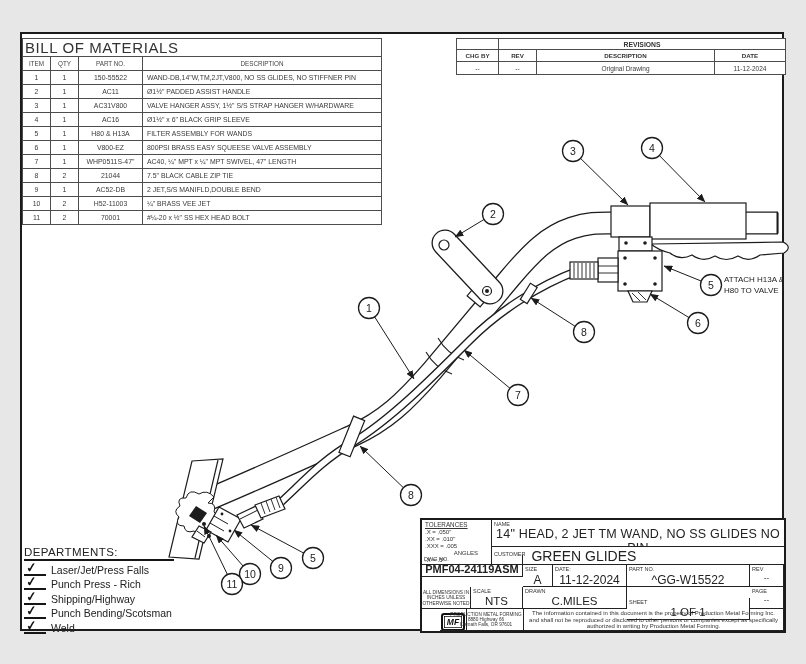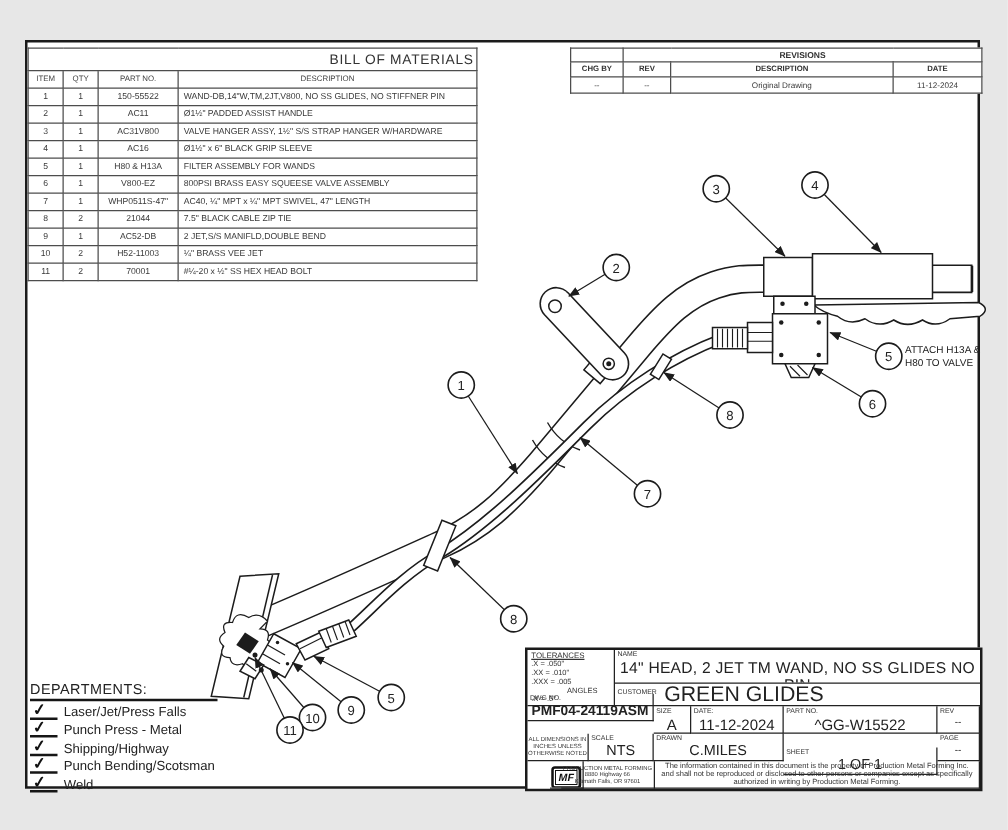--- a/index.html
+++ b/index.html
@@ -6,21 +6,21 @@
   .screen { position:relative; width:806px; height:664px; background:#e7e7e7; overflow:hidden;
             font-family:"Liberation Sans", sans-serif; color:#2b2b2b; }
   .sheet { position:absolute; left:20px; top:32px; width:764px; height:599px;
            background:#ffffff; border:2px solid #1b1b1b; box-sizing:border-box; }
 
   
   table.bom { position:absolute; left:22px; top:38px; width:359px; border-collapse:collapse;
               table-layout:fixed; background:#fff; }
   table.bom td, table.bom th { border:1px solid #4d4d4d; padding:0 2px; overflow:hidden;
               white-space:nowrap; font-weight:normal; }
-  table.bom tr.bom-title td { font-size:11px; height:17px; text-align:right; letter-spacing:.6px; color:#333; }
+  table.bom tr.bom-title td { font-size:15px; height:17px; text-align:left; letter-spacing:.6px; color:#333; }
   table.bom tr.bom-head th { font-size:6.3px; height:13px; text-align:center; color:#444; }
   table.bom tbody td { font-size:6.9px; height:13px; text-align:center; color:#3a3a3a; }
   table.bom tbody td:nth-child(4) { text-align:left; padding-left:4px; }
 
   
   table.rev { position:absolute; left:456px; top:38px; width:329px; border-collapse:collapse;
               table-layout:fixed; background:#fff; }
   table.rev td, table.rev th { border:1px solid #4d4d4d; padding:0 2px; overflow:hidden;
               white-space:nowrap; font-weight:normal; }
   table.rev tr.rev-title td { font-size:6.8px; height:10px; text-align:center; font-weight:bold; color:#333; }
@@ -46,21 +46,21 @@
   .tb .lbl { position:absolute; top:1px; left:2px; font-size:5.5px; color:#333; }
   .tb .val { text-align:center; color:#222; }
   .tol { left:0; top:0; width:70px; height:45px; font-size:6px; padding:1px 3px; color:#333; }
   .tol .tol-title { text-decoration:underline; font-size:6.3px; margin-bottom:1px; }
   .tol .tline { line-height:7px; }
   .tol .tline.right { text-align:right; padding-right:10px; }
   .cell-name { left:70px; top:0; width:292px; height:27px; }
   .cell-name .val { margin-top:7px; font-size:12.5px; letter-spacing:.2px; }
   .cell-cust { left:70px; top:27px; width:292px; height:18px; display:flex; align-items:center; }
   .cell-cust .clbl { font-size:5.5px; color:#333; margin:0 6px 4px 2px; }
-  .cell-cust .val { font-size:17px; }
+  .cell-cust .val { font-size:14px; }
   .cell-dwg   { left:0;   top:35px; width:101px; height:22px; }
   .cell-size  { left:101px; top:45px; width:30px; height:22px; }
   .cell-date  { left:131px; top:45px; width:74px; height:22px; }
   .cell-part  { left:205px; top:45px; width:123px; height:22px; }
   .cell-rev   { left:328px; top:45px; width:34px; height:22px; border-right:none; }
   .cell-dims  { left:0;   top:67px; width:49px; height:22px; }
   .cell-scale { left:49px; top:67px; width:52px; height:22px; }
   .cell-drawn { left:101px; top:67px; width:104px; height:22px; }
   .cell-sheet { left:205px; top:78px; width:123px; height:22px; }
   .cell-page  { left:328px; top:67px; width:34px; height:22px; border-right:none; }
@@ -353,21 +353,21 @@
     <div class="dep-item">
       <div class="dep-check">
           <span>✓</span>
         </div>
       <div class="dep-label">Laser/Jet/Press Falls</div>
     </div>
     <div class="dep-item">
       <div class="dep-check">
           <span>✓</span>
         </div>
-      <div class="dep-label">Punch Press - Metal</div>
+      <div class="dep-label">Punch Press - Rich</div>
     </div>
     <div class="dep-item">
       <div class="dep-check">
           <span>✓</span>
         </div>
       <div class="dep-label">Shipping/Highway</div>
     </div>
     <div class="dep-item">
       <div class="dep-check">
           <span>✓</span>

